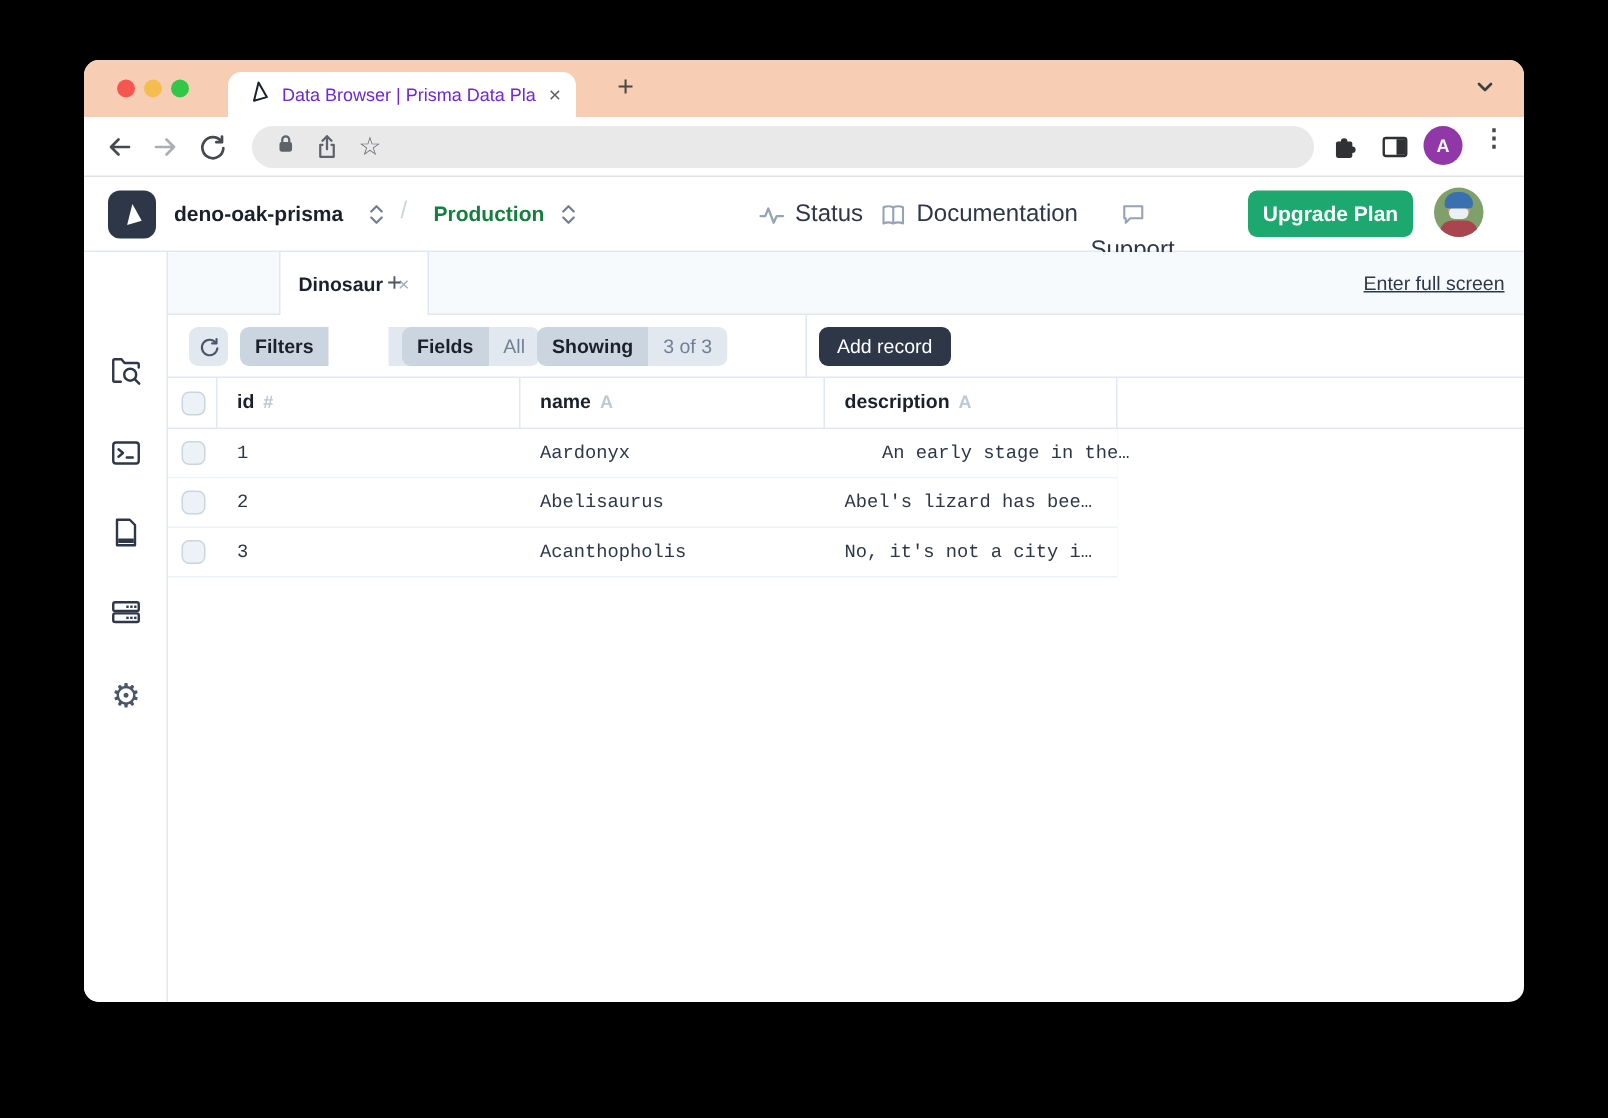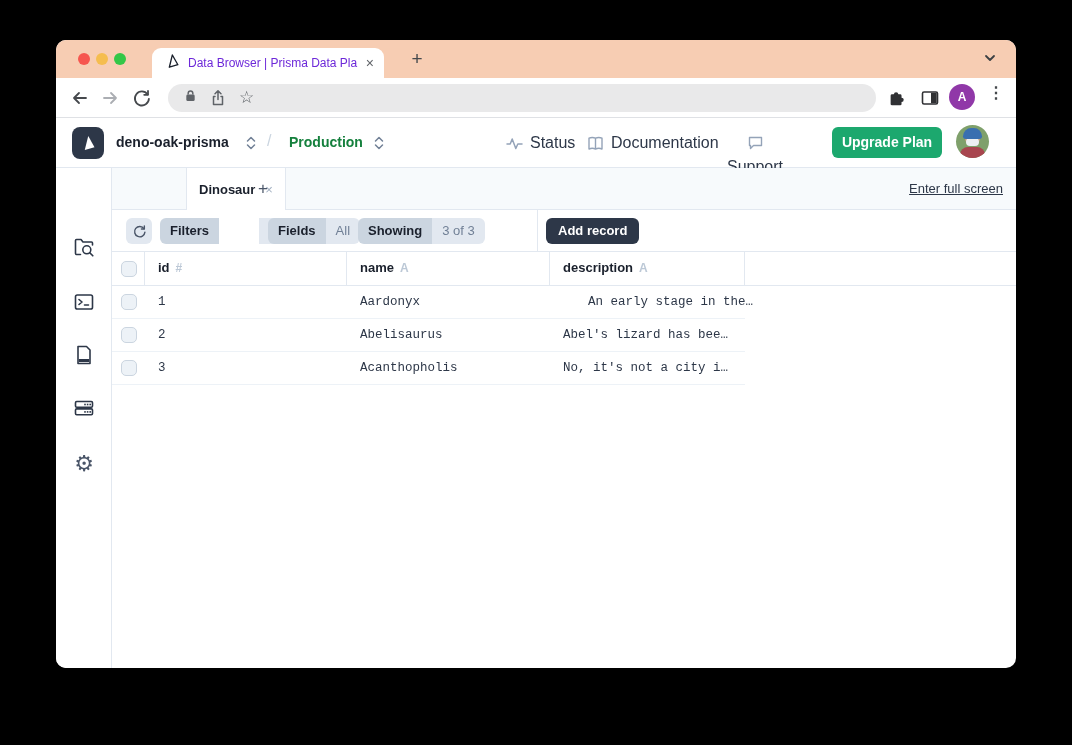--- a/index.html
+++ b/index.html
@@ -59,21 +59,21 @@
   .fullscreen { position:absolute; right:13px; top:13px; font-size:13px; color:#2D3748; text-decoration:underline; }
 
   
   .toolbar { position:absolute; left:56px; top:170px; width:904px; height:42px; background:#fff; border-bottom:1px solid #E2E8F0; }
   .refresh-btn { position:absolute; left:14px; top:8px; width:26px; height:26px; background:#E2E8F0; border-radius:6px; display:flex; align-items:center; justify-content:center; }
   .seg { position:absolute; top:8px; height:26px; display:flex; border-radius:6px; overflow:hidden; font-size:13px; }
   .seg .k { background:#CBD5E0; color:#1A202C; font-weight:bold; padding:0 10px; line-height:26px; }
   .seg .v { background:#E2E8F0; color:#718096; padding:0 10px; line-height:26px; }
   .seg-filters { left:48px;gap:40px; } .seg-fields { left:156px; } .seg-showing { left:246px; }
   .tb-divider { position:absolute; left:425px; top:0; width:1px; height:42px; background:#E2E8F0; }
-  .add-record { position:absolute; left:434px; top:8px; height:26px; padding:0 12px; background:#2D3748; border-radius:6px; color:#fff; font-size:13px; font-weight:bold; line-height:26px; }
+  .add-record { position:absolute; left:434px; top:8px; height:26px; padding:0 12px; background:#2D3748; border-radius:6px; color:#fff; font-size:13px; font-weight:normal; line-height:26px; }
 
   
   .thead { position:absolute; left:56px; top:212px; width:904px; height:34px; background:#fff; border-bottom:1px solid #E2E8F0; }
   .colline { position:absolute; top:212px; width:1px; height:133px; background:#E2E8F0; }
   .hcell { position:absolute; top:220px; font-size:13px; font-weight:bold; color:#1A202C; }
   .htype { font-weight:bold; color:#BCC8D6; margin-left:6px; font-size:12px; }
   .trow { position:absolute; left:56px; width:633px; height:33px; background:#fff; border-bottom:1px solid #EDF2F7; }
   .cell { position:absolute; top:9px; font-family:"Liberation Mono", monospace; font-size:12.5px; color:#2D3748; white-space:nowrap; overflow:hidden; }
   .cb { position:absolute; width:16px; height:16px; background:#EDF2F7; border:1px solid #CBD5E0; border-radius:5px; }
 </style>

